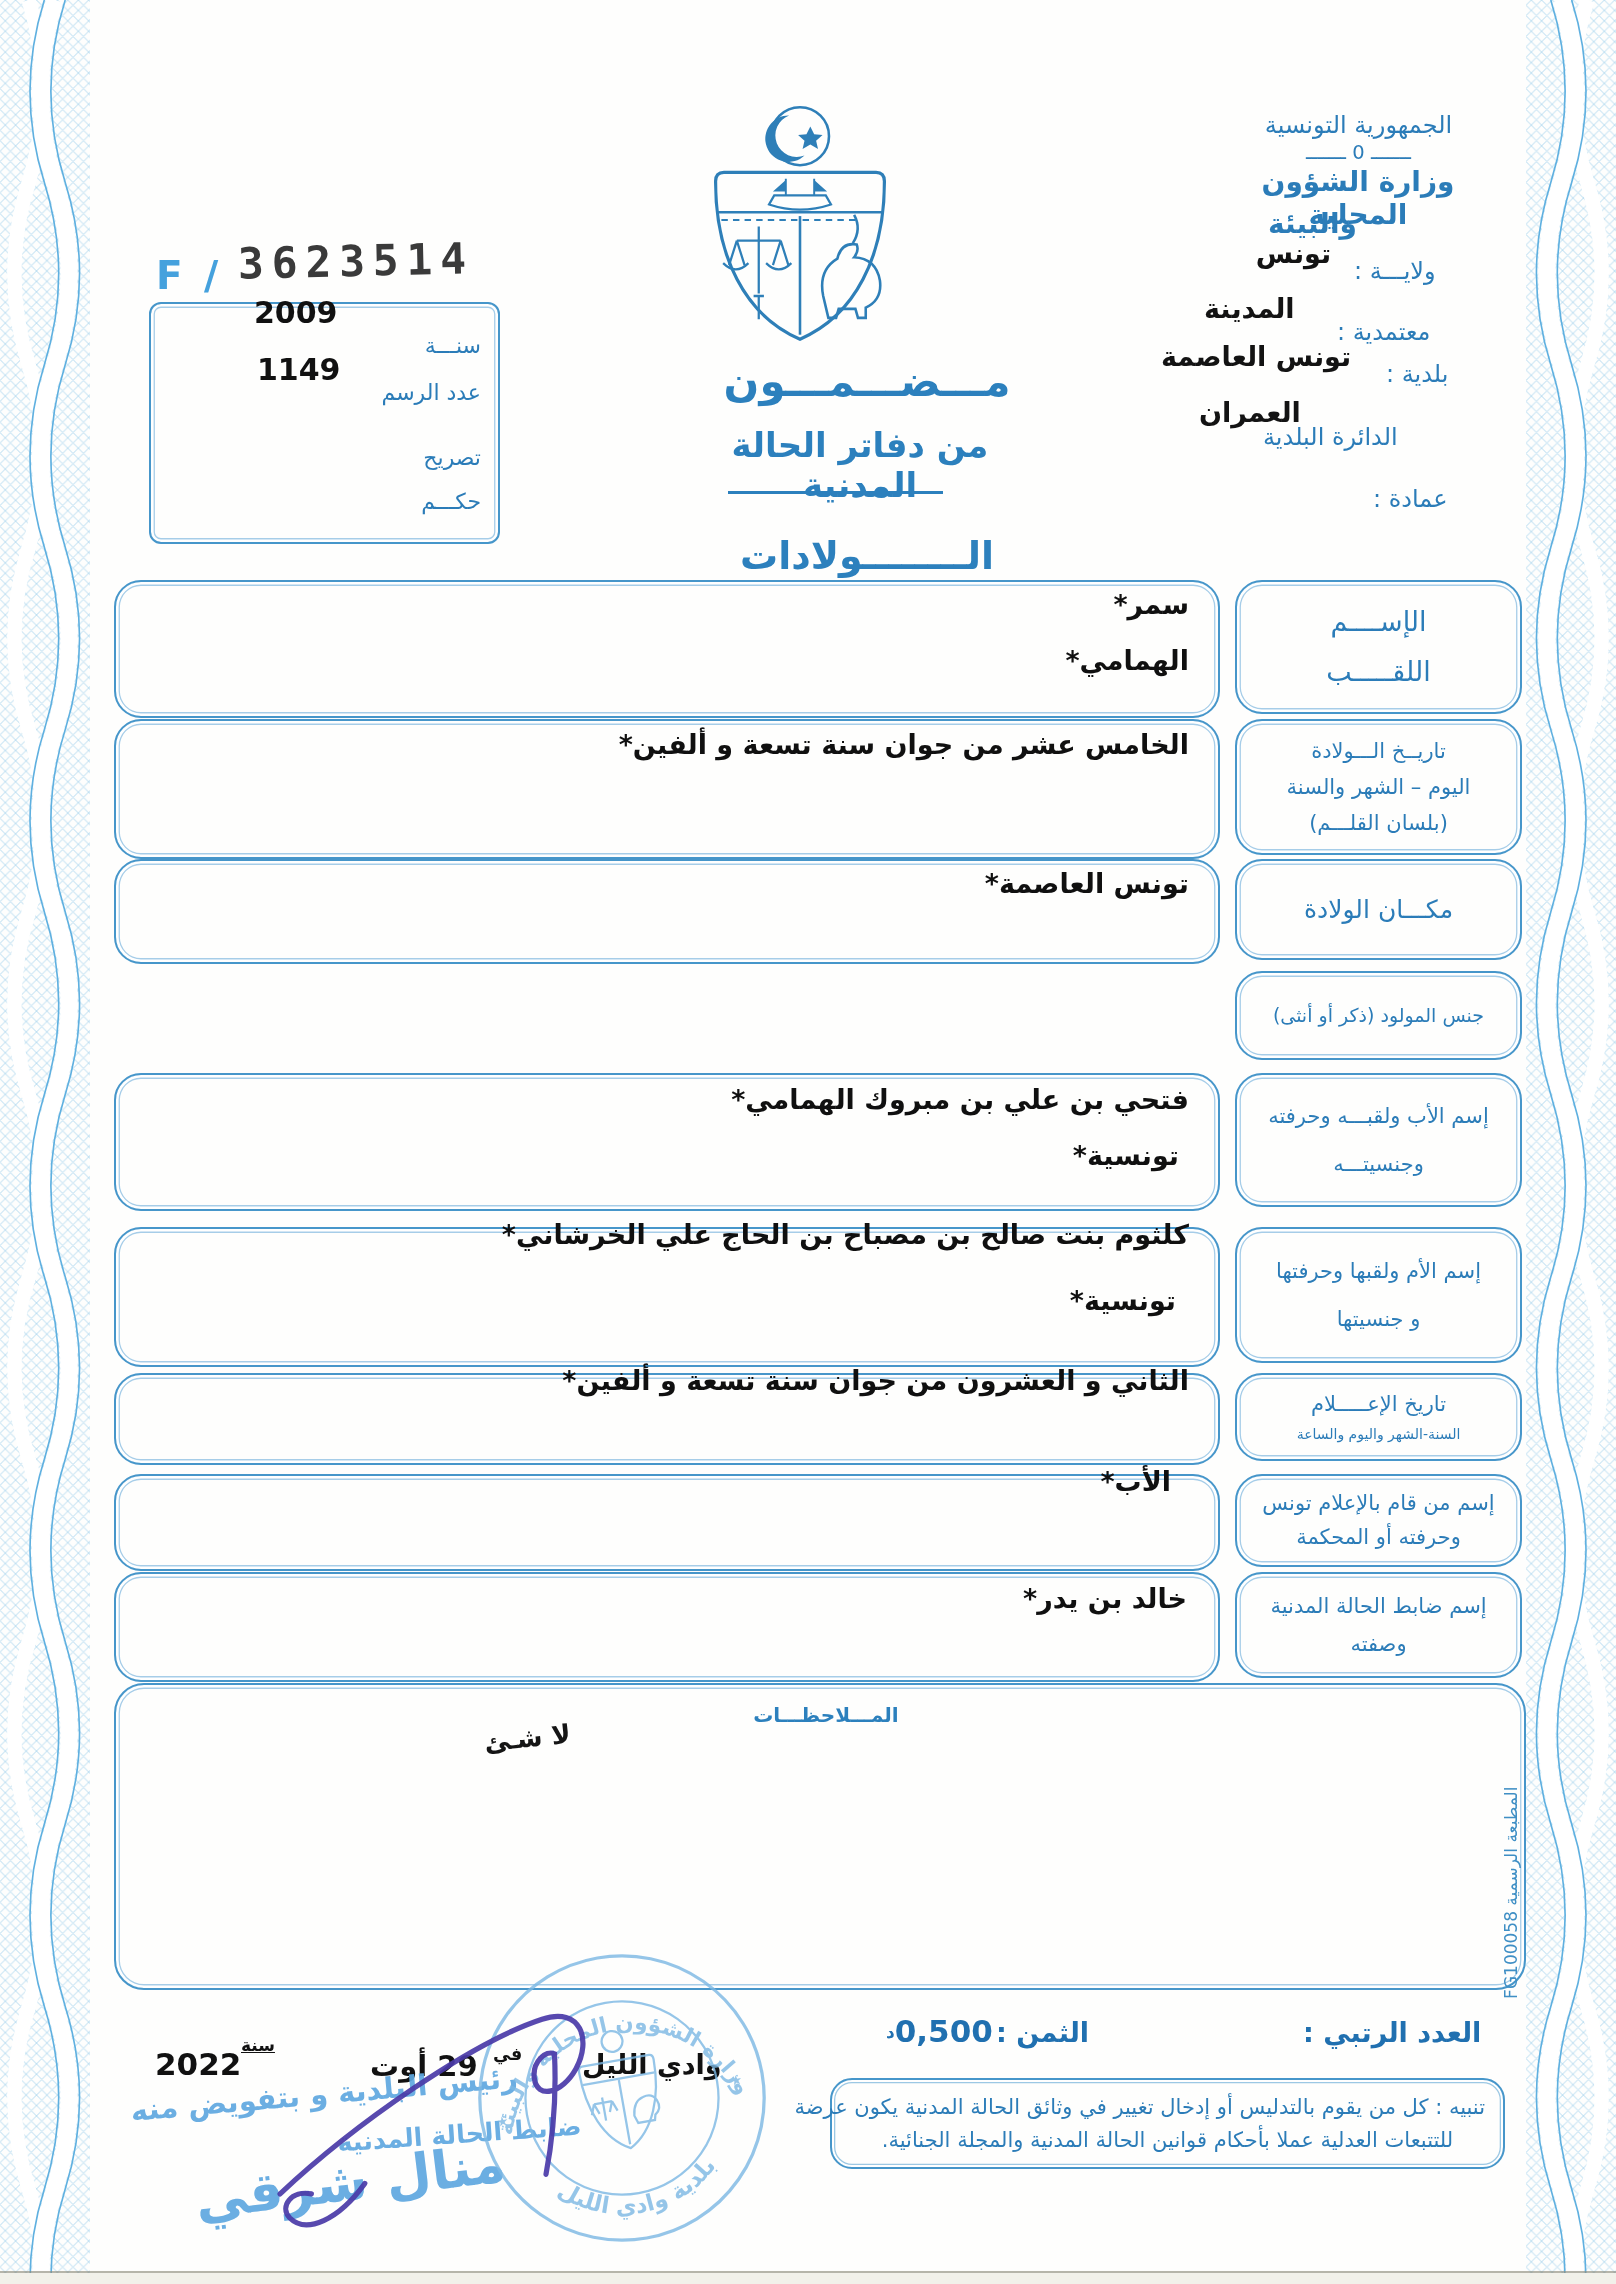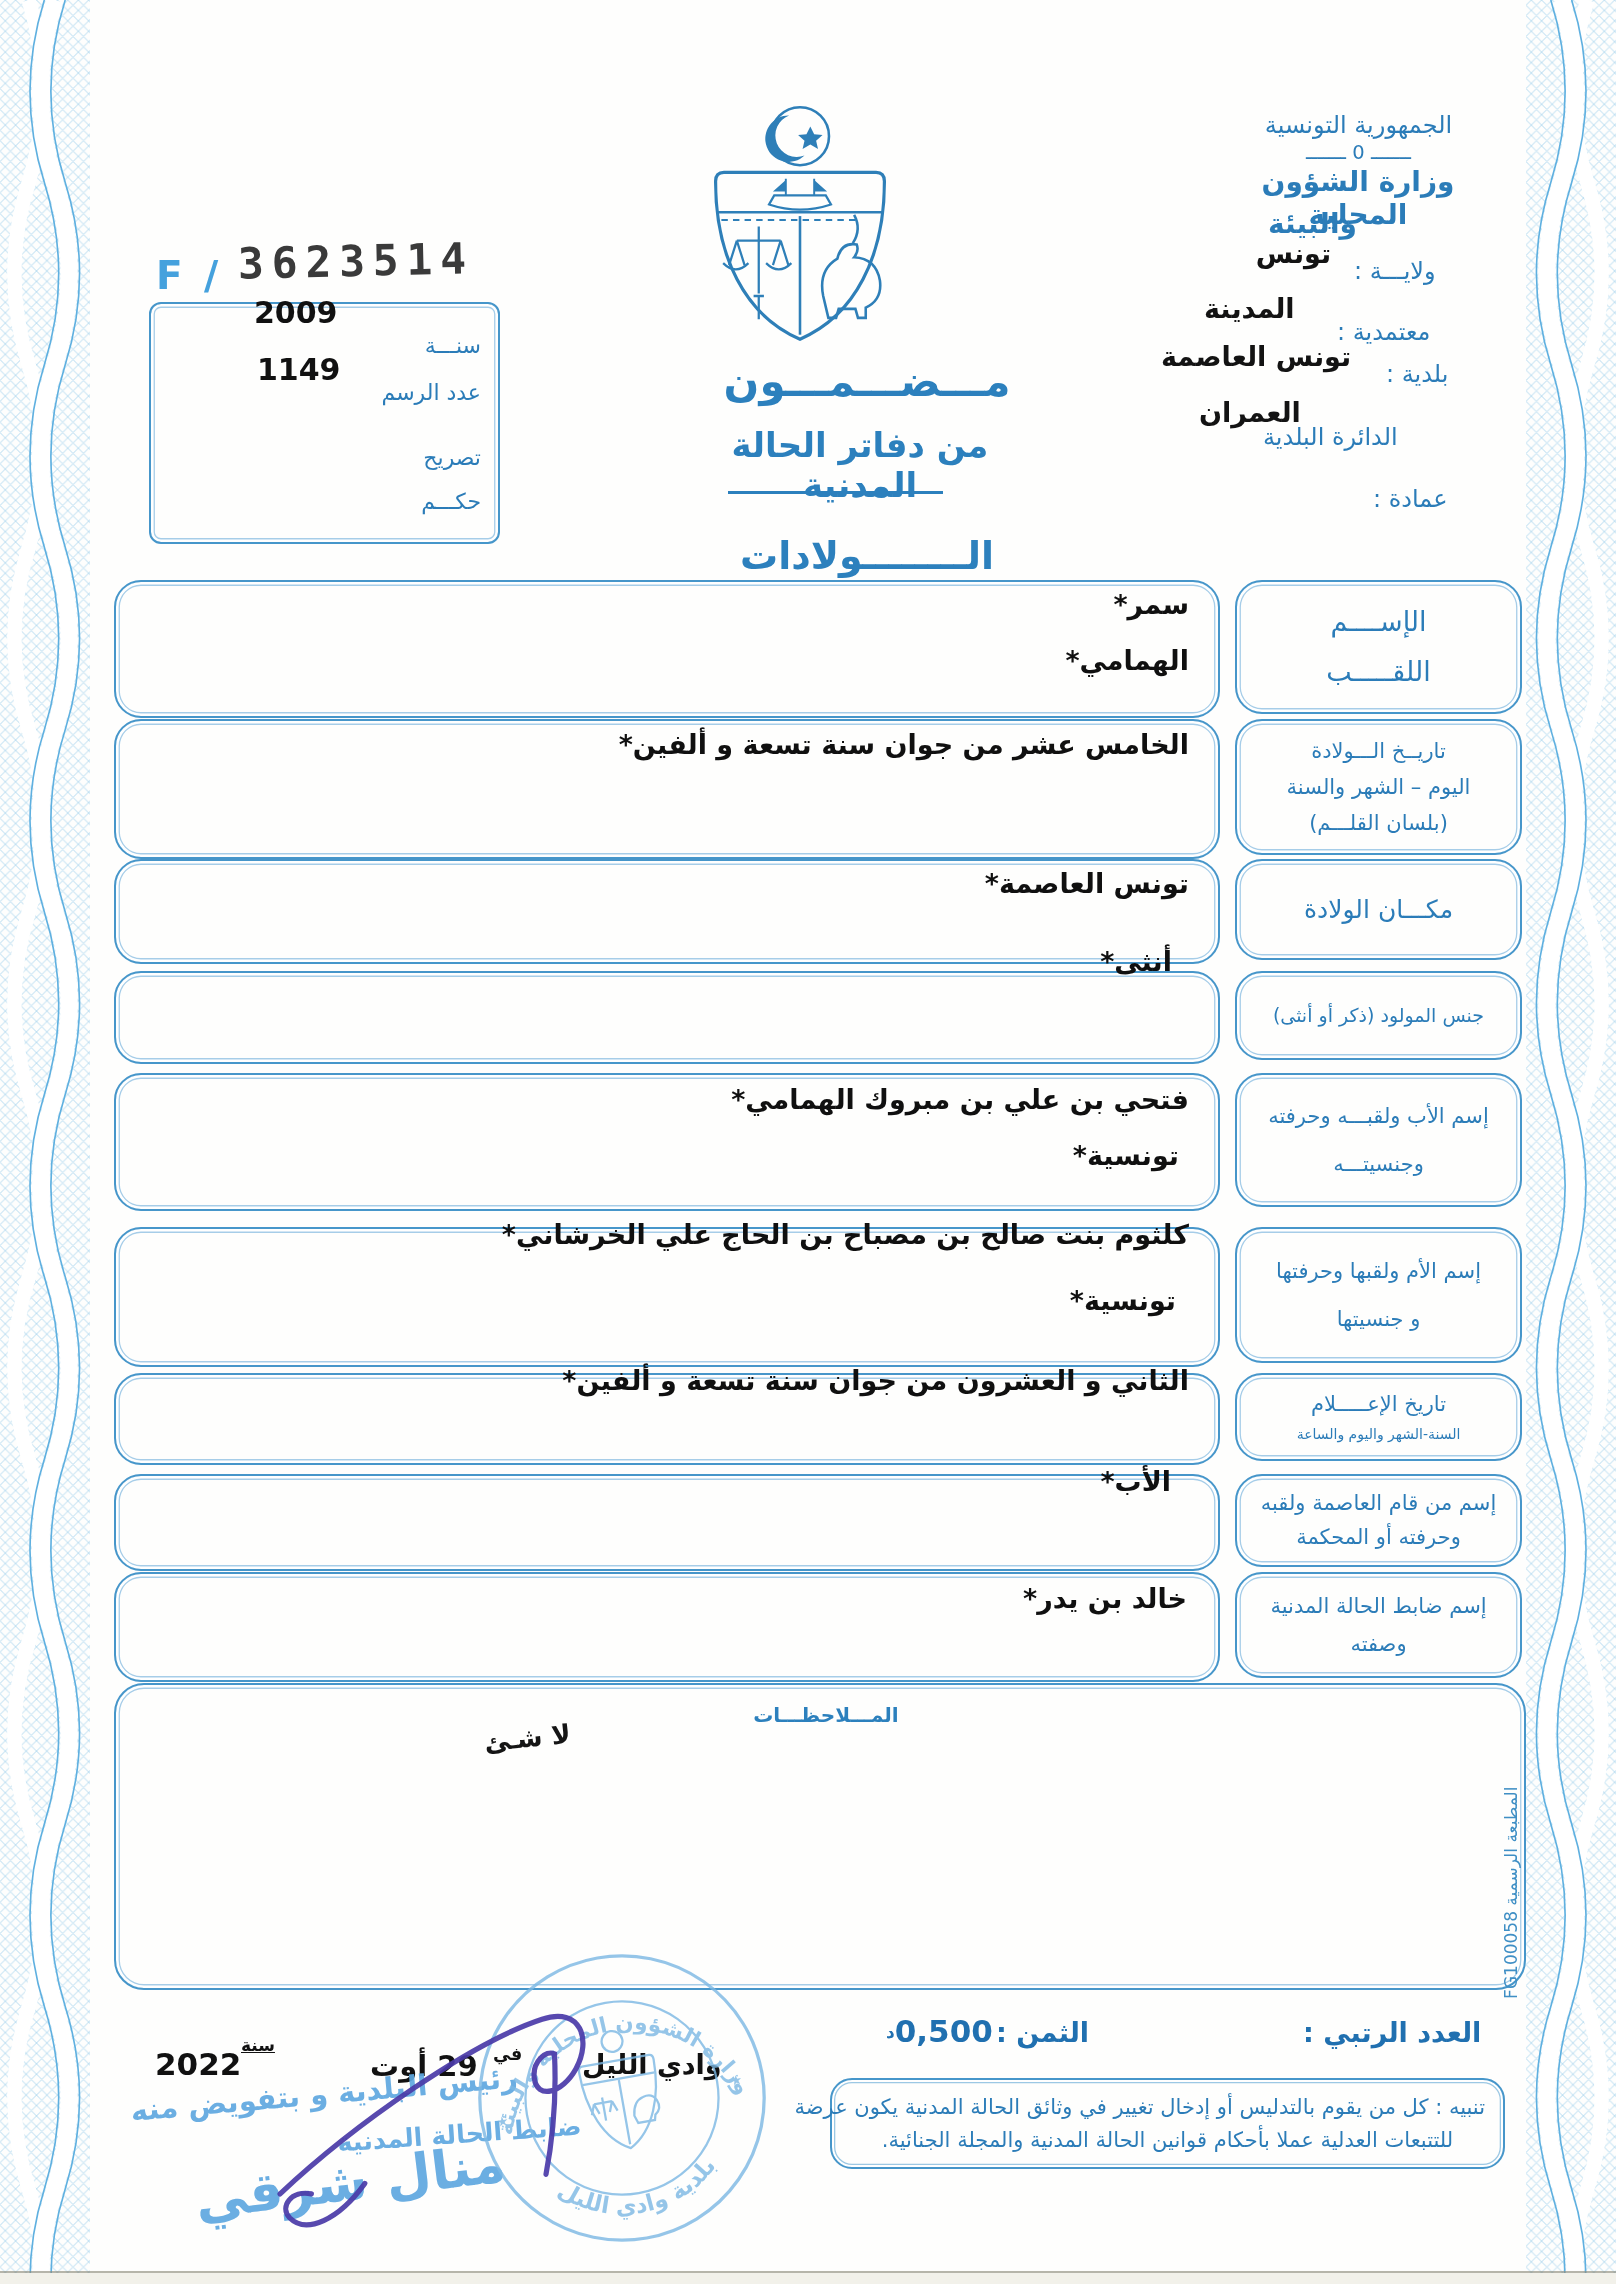--- a/index.html
+++ b/index.html
@@ -187,23 +187,20 @@
     <div class="ll rtl">(بلسان القلـــم)</div>
   </div>
 
   <div class="vbox" style="top:859px;height:101px;">
     <div class="vline rtl" style="top:6.5px;right:29px;">تونس العاصمة*</div>
   </div>
   <div class="lbox" style="top:859px;height:101px;">
     <div class="ll rtl" style="font-size:25px;">مكـــان الولادة</div>
   </div>
 
-  <div class="vbox" style="top:971px;height:89px;">
-    <div class="vline rtl" style="top:-27px;right:46px;">أنثى*</div>
-  </div>
   <div class="lbox" style="top:971px;height:89px;">
     <div class="ll rtl" style="font-size:19px;">جنس المولود (ذكر أو أنثى)</div>
   </div>
 
   <div class="vbox" style="top:1073px;height:134px;">
     <div class="vline rtl" style="top:9px;right:29px;">فتحي بن علي بن مبروك الهمامي*</div>
     <div class="vline rtl" style="top:65px;right:39px;">تونسية*</div>
   </div>
   <div class="lbox" style="top:1073px;height:134px;">
     <div class="ll rtl">إسم الأب ولقبـــه وحرفته</div>
@@ -224,21 +221,21 @@
   </div>
   <div class="lbox" style="top:1373px;height:88px;">
     <div class="ll rtl">تاريخ الإعـــــلام</div>
     <div class="ll rtl" style="font-size:14px;">السنة-الشهر واليوم والساعة</div>
   </div>
 
   <div class="vbox" style="top:1474px;height:93px;">
     <div class="vline rtl" style="top:-10.4px;right:47px;">الأب*</div>
   </div>
   <div class="lbox" style="top:1474px;height:93px;">
-    <div class="ll rtl">إسم من قام العاصمة ولقبه</div>
+    <div class="ll rtl">إسم من قام بالإعلام تونس</div>
     <div class="ll rtl">وحرفته أو المحكمة</div>
   </div>
 
   <div class="vbox" style="top:1572px;height:106px;">
     <div class="vline rtl" style="top:9px;right:31px;">خالد بن يدر*</div>
   </div>
   <div class="lbox" style="top:1572px;height:106px;">
     <div class="ll rtl">إسم ضابط الحالة المدنية</div>
     <div class="ll rtl">وصفته</div>
   </div>

